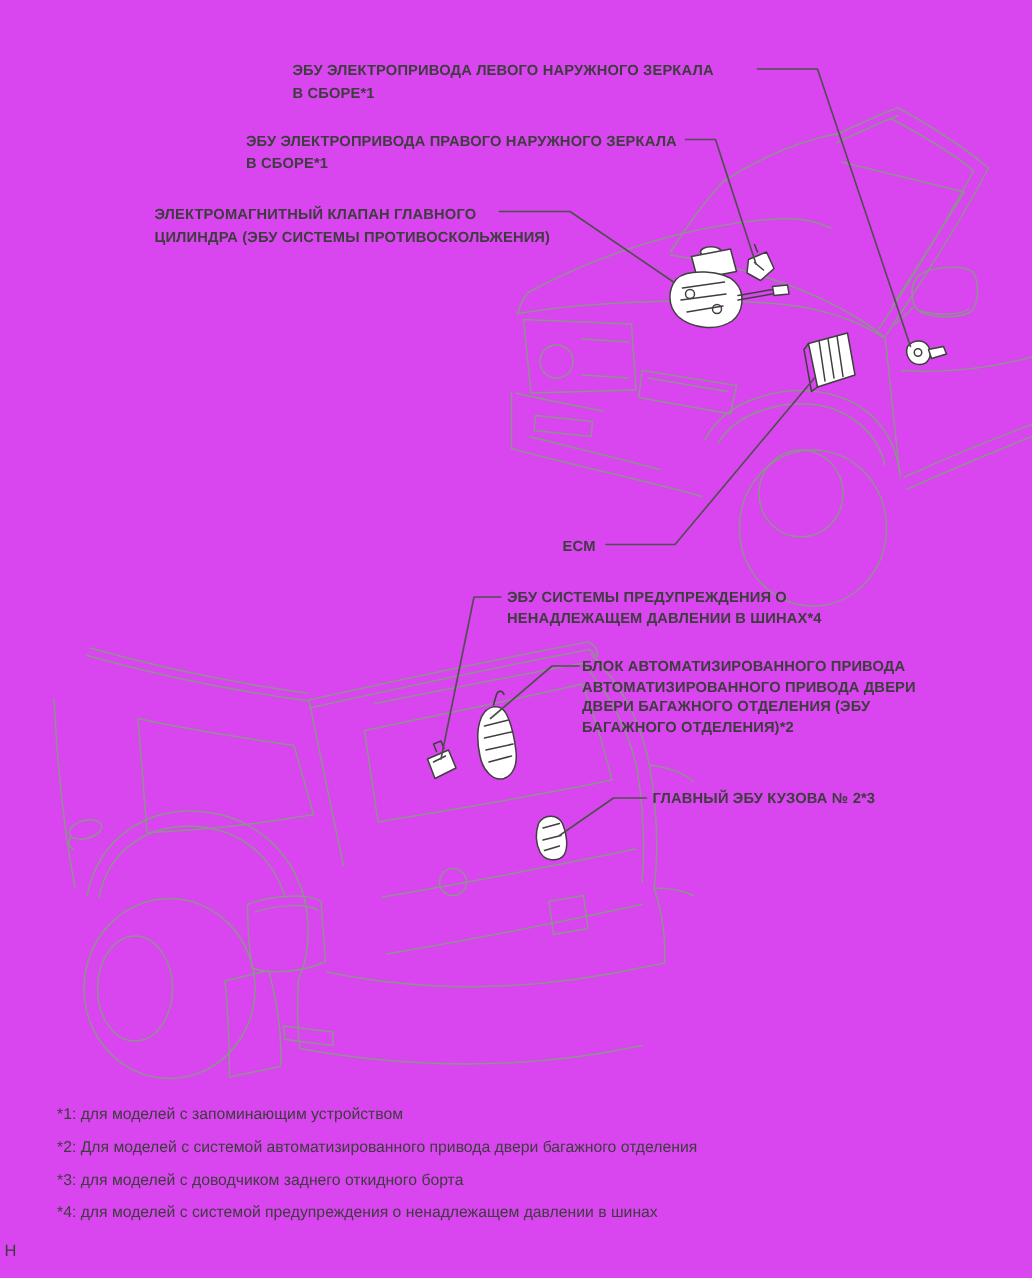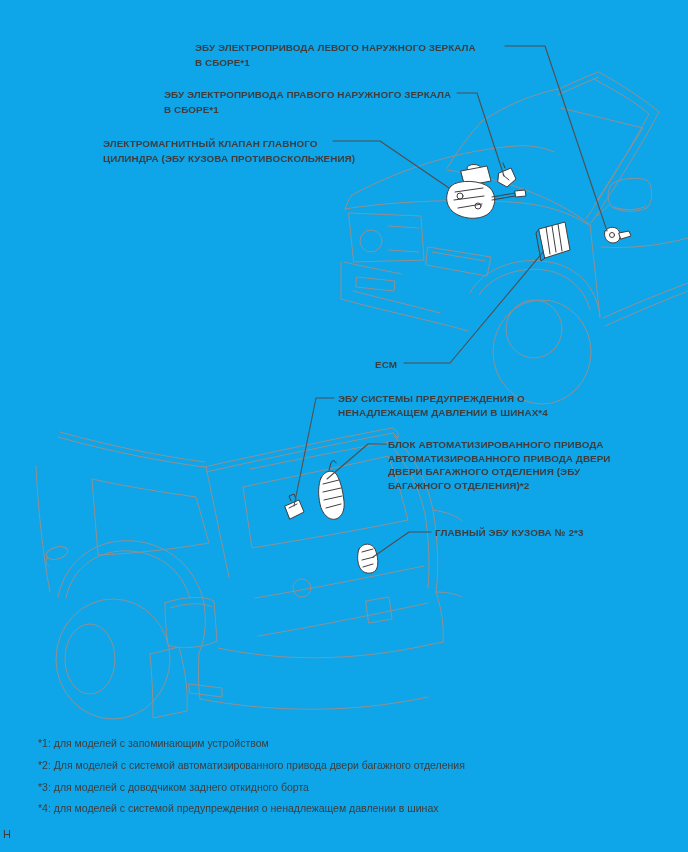--- a/index.html
+++ b/index.html
@@ -1,16 +1,16 @@
 <!DOCTYPE html>
 <html><head>
 <meta charset="utf-8">
 <style>
   html,body{margin:0;padding:0;background:#ffffff;}
-  #page{position:relative;width:688px;height:852px;background:#0ea5e9;overflow:hidden;
+  #page{position:relative;width:688px;height:852px;background:#d946ef;overflow:hidden;
         font-family:"Liberation Sans","DejaVu Sans",sans-serif;color:#3d3d3d;}
   svg.art{position:absolute;left:0;top:0;}
   .callout{position:absolute;font-size:9.8px;font-weight:bold;color:#3d3d3d;letter-spacing:0.1px;}
   .callout .ln{white-space:nowrap;}
   .front .ln{line-height:15px;}
   .rear .ln{line-height:13.5px;}
   .footnote{position:absolute;left:38px;font-size:10.5px;color:#3d3d3d;white-space:nowrap;text-align:right;}
   #page-marker{position:absolute;left:3px;top:828px;font-size:11px;color:#3d3d3d;}
   path,ellipse,circle,line{fill:none;stroke:#919191;stroke-width:1;stroke-linecap:round;stroke-linejoin:round;}
   .comp path,.comp ellipse,.comp circle,.comp line{stroke:#3f3f3f;}
@@ -178,21 +178,21 @@
     <div class="ln">В СБОРЕ*1</div>
   </div>
 
   <div class="callout front" style="left:164px;top:87px;">
     <div class="ln">ЭБУ ЭЛЕКТРОПРИВОДА ПРАВОГО НАРУЖНОГО ЗЕРКАЛА</div>
     <div class="ln">В СБОРЕ*1</div>
   </div>
 
   <div class="callout front" style="left:103px;top:136px;">
     <div class="ln">ЭЛЕКТРОМАГНИТНЫЙ КЛАПАН ГЛАВНОГО</div>
-    <div class="ln">ЦИЛИНДРА (ЭБУ КУЗОВА ПРОТИВОСКОЛЬЖЕНИЯ)</div>
+    <div class="ln">ЦИЛИНДРА (ЭБУ СИСТЕМЫ ПРОТИВОСКОЛЬЖЕНИЯ)</div>
   </div>
 
   <div class="callout front" style="left:375px;top:357px;">
     <div class="ln">ECM</div>
   </div>
 
   <div class="callout rear" style="left:338px;top:392px;">
     <div class="ln">ЭБУ СИСТЕМЫ ПРЕДУПРЕЖДЕНИЯ О</div>
     <div class="ln">НЕНАДЛЕЖАЩЕМ ДАВЛЕНИИ В ШИНАХ*4</div>
   </div>

